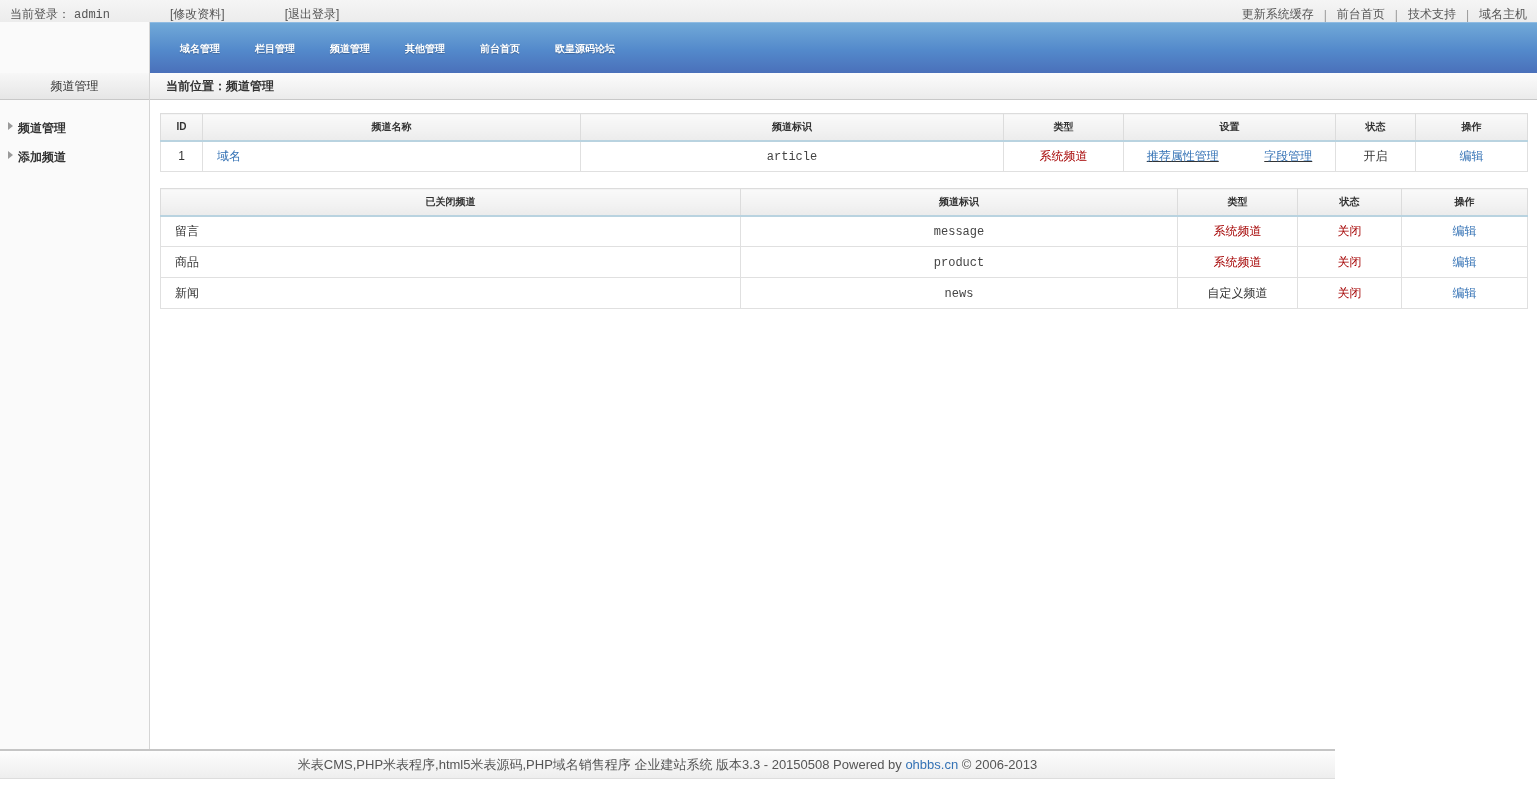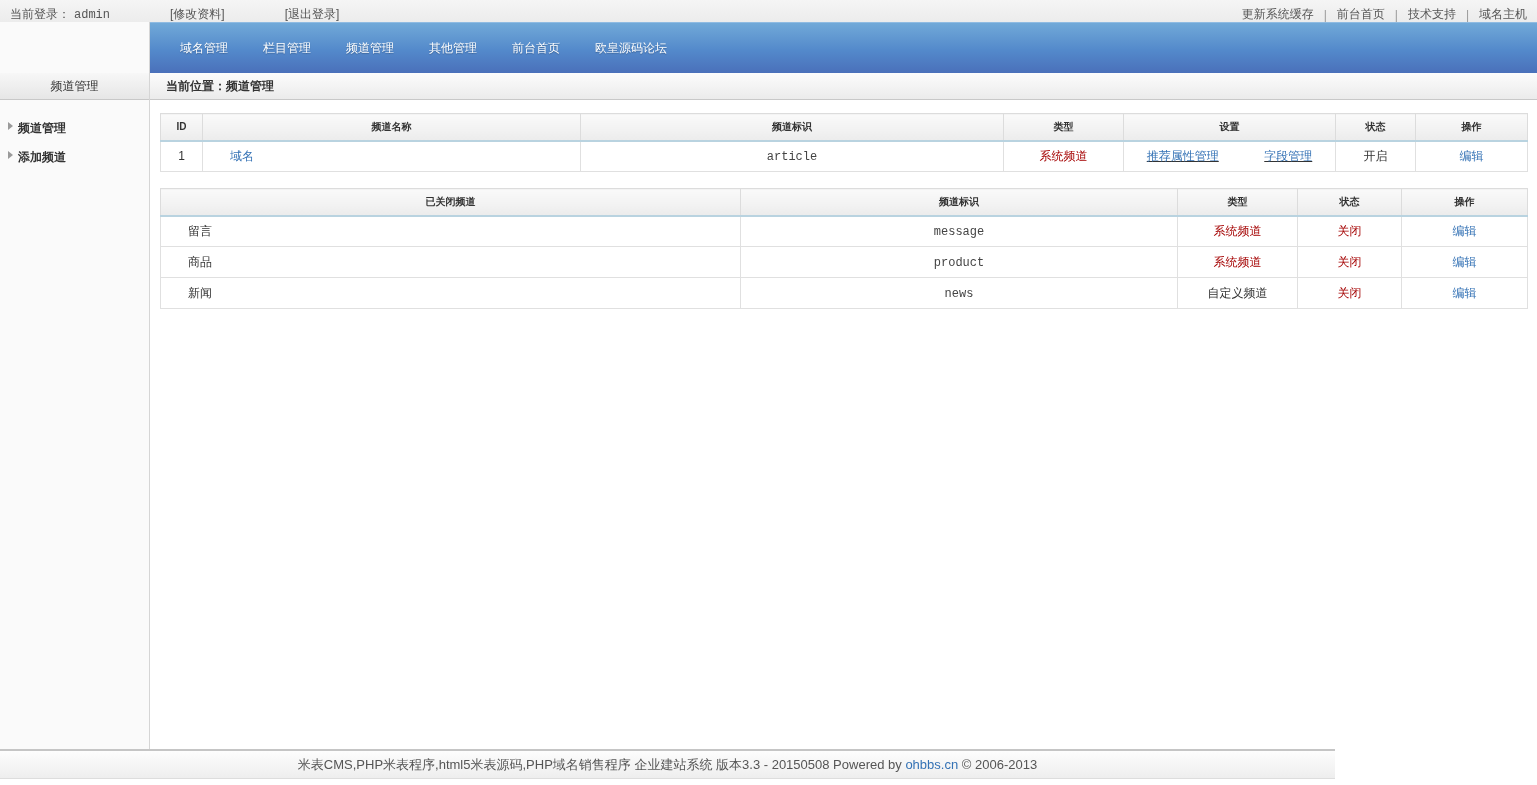--- a/index.html
+++ b/index.html
@@ -14,21 +14,21 @@
   .topbar-left .username { font-family:"Liberation Mono","DejaVu Sans Mono",monospace; color:#555; }
   .topbar-left a { color:#555; margin-left:20px;padding-left:36px; }
   .topbar-right { display:flex; align-items:center; color:#666; }
   .topbar-right a { color:#555; }
   .topbar-right .sep { margin:0 10px; color:#999; }
 
   
   .mainnav { position:absolute; top:22px; left:150px; width:1387px; height:51px;
              background:linear-gradient(180deg,#71a9d8 0%,#5389cb 55%,#4a70ba 100%);
              border-top:1px solid #8fbbe2; display:flex; align-items:center; padding-left:15px; }
-  .mainnav .nav-item { color:#fff; font-size:12px; font-weight:normal; padding:0 15px; margin-right:5px;
+  .mainnav .nav-item { color:#fff; font-size:10px; font-weight:bold; padding:0 15px; margin-right:5px;
                        height:51px; line-height:51px; text-shadow:0 1px 1px rgba(0,0,0,0.25); }
 
   
   .sidebar { position:absolute; top:22px; left:0; width:150px; height:729px;
              background:#fafafa; border-right:1px solid #d5d5d5; }
   .sidebar-title { position:absolute; top:51px; left:0; width:149px; height:27px;
                    background:linear-gradient(180deg,#f7f7f7,#e6e6e6); border-bottom:1px solid #c8c8c8;
                    text-align:center; line-height:26px; color:#333; }
   .sidebar-menu { position:absolute; top:92px; left:0; width:149px; }
   .sidebar-item { display:block; padding:6px 0 6px 18px; font-weight:bold; color:#333; position:relative; }
@@ -40,21 +40,21 @@
                 background:linear-gradient(180deg,#fcfcfc,#ebebeb); border-bottom:1px solid #c8c8c8;
                 line-height:26px; padding-left:16px; font-weight:bold; color:#333; }
 
   
   table { border-collapse:collapse; table-layout:fixed; width:1367px; background:#fff; }
   .tbl-wrap1 { position:absolute; top:113px; left:160px; }
   .tbl-wrap2 { position:absolute; top:188px; left:160px; }
   th { background:linear-gradient(180deg,#fafafa,#ececec); border:1px solid #dcdcdc;
        border-bottom:2px solid #b9d3e0; height:27px; font-size:10px; color:#333; text-align:center; }
   td { border:1px solid #e0e0e0; height:31px; text-align:center; color:#333; }
-  td.left { text-align:left; padding-left:27px; }
+  td.left { text-align:left; padding-left:14px; }
   .slug { font-family:"Liberation Mono","DejaVu Sans Mono",monospace; font-size:12px; color:#444; }
   .red { color:#a40000; }
   a.blue { color:#3472b5; }
   .settings-cell { display:flex; justify-content:space-around; align-items:center;text-decoration:underline; }
 
   
   .footer { position:absolute; top:749px; left:0; width:1335px; height:30px;
             background:linear-gradient(180deg,#fdfdfd,#eeeeee); border-top:2px solid #c5c5c5;
             border-bottom:1px solid #dddddd; text-align:center; line-height:28px; font-size:13px; color:#555; }
   .footer a { color:#3472b5; }

